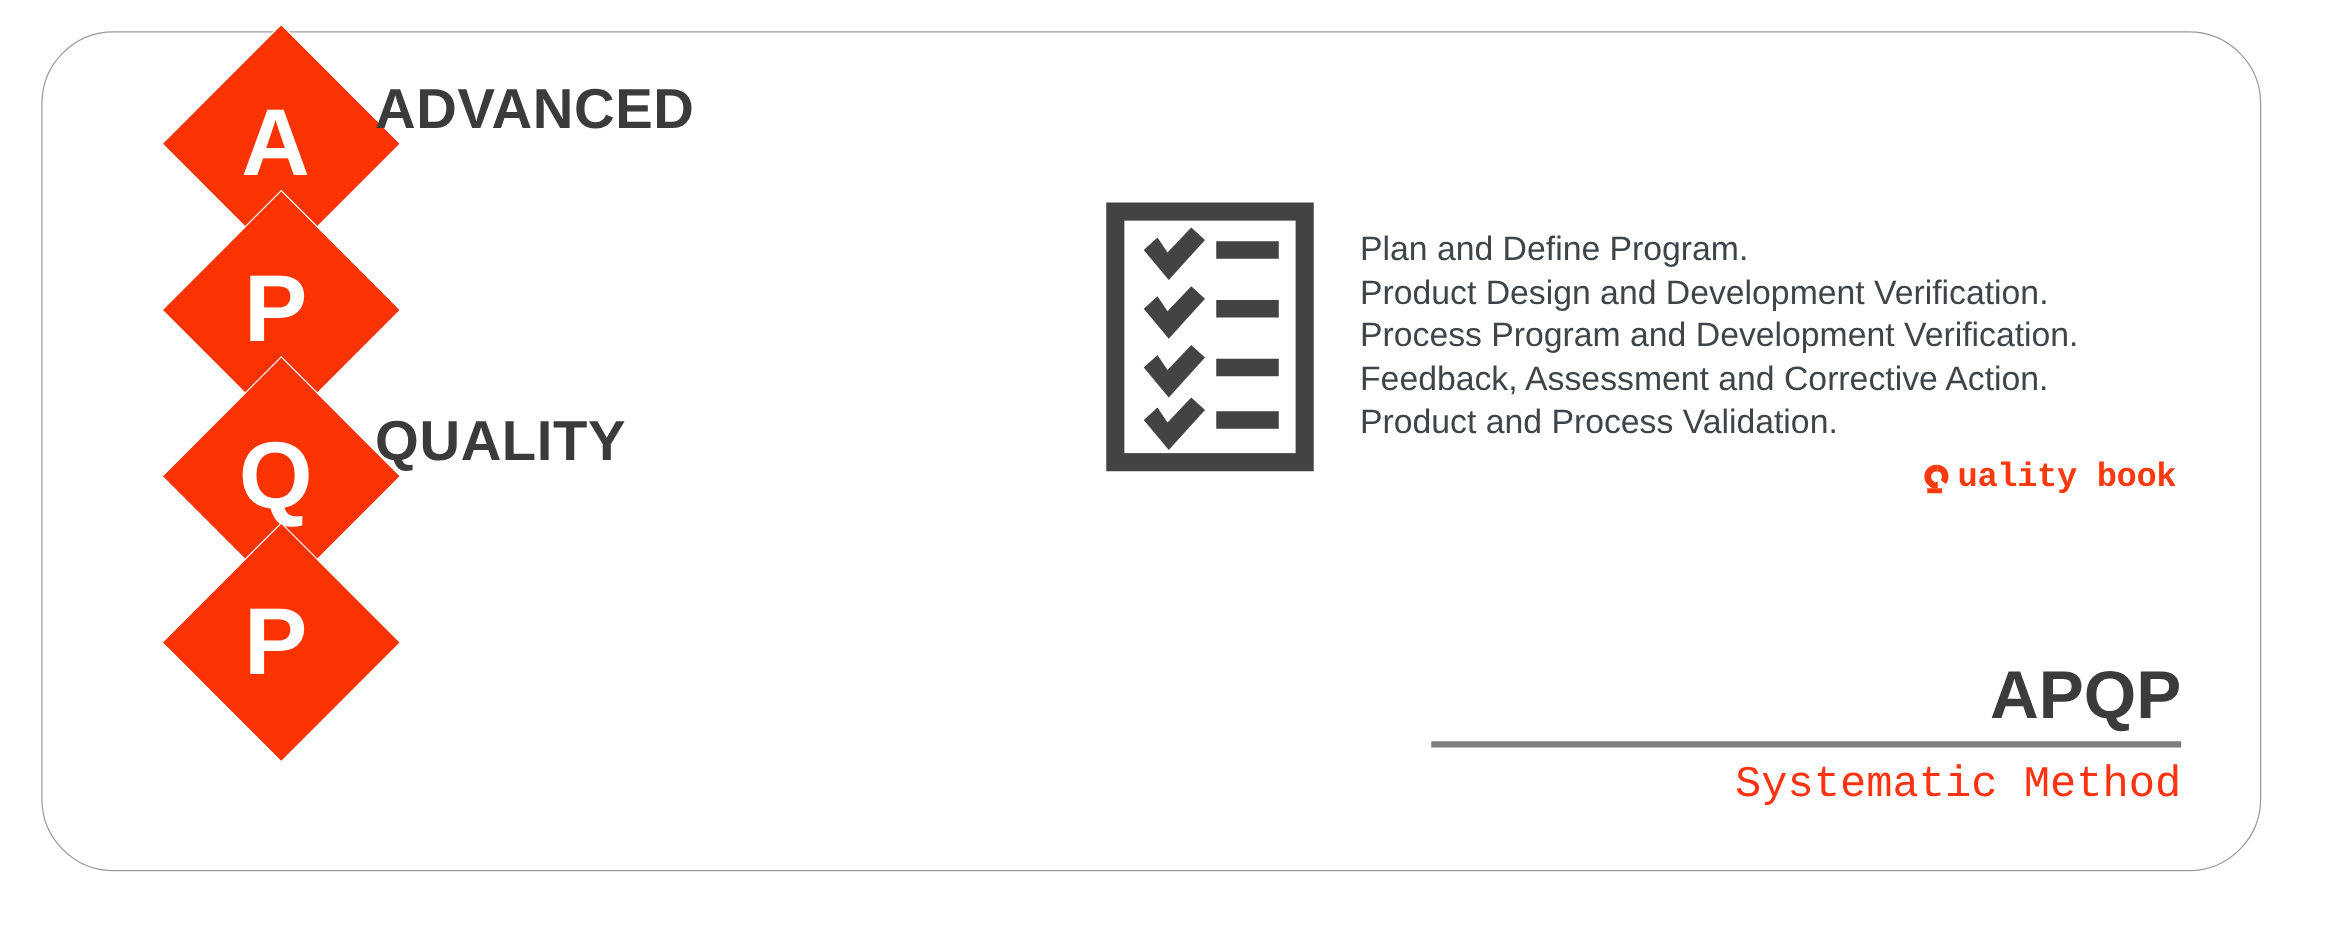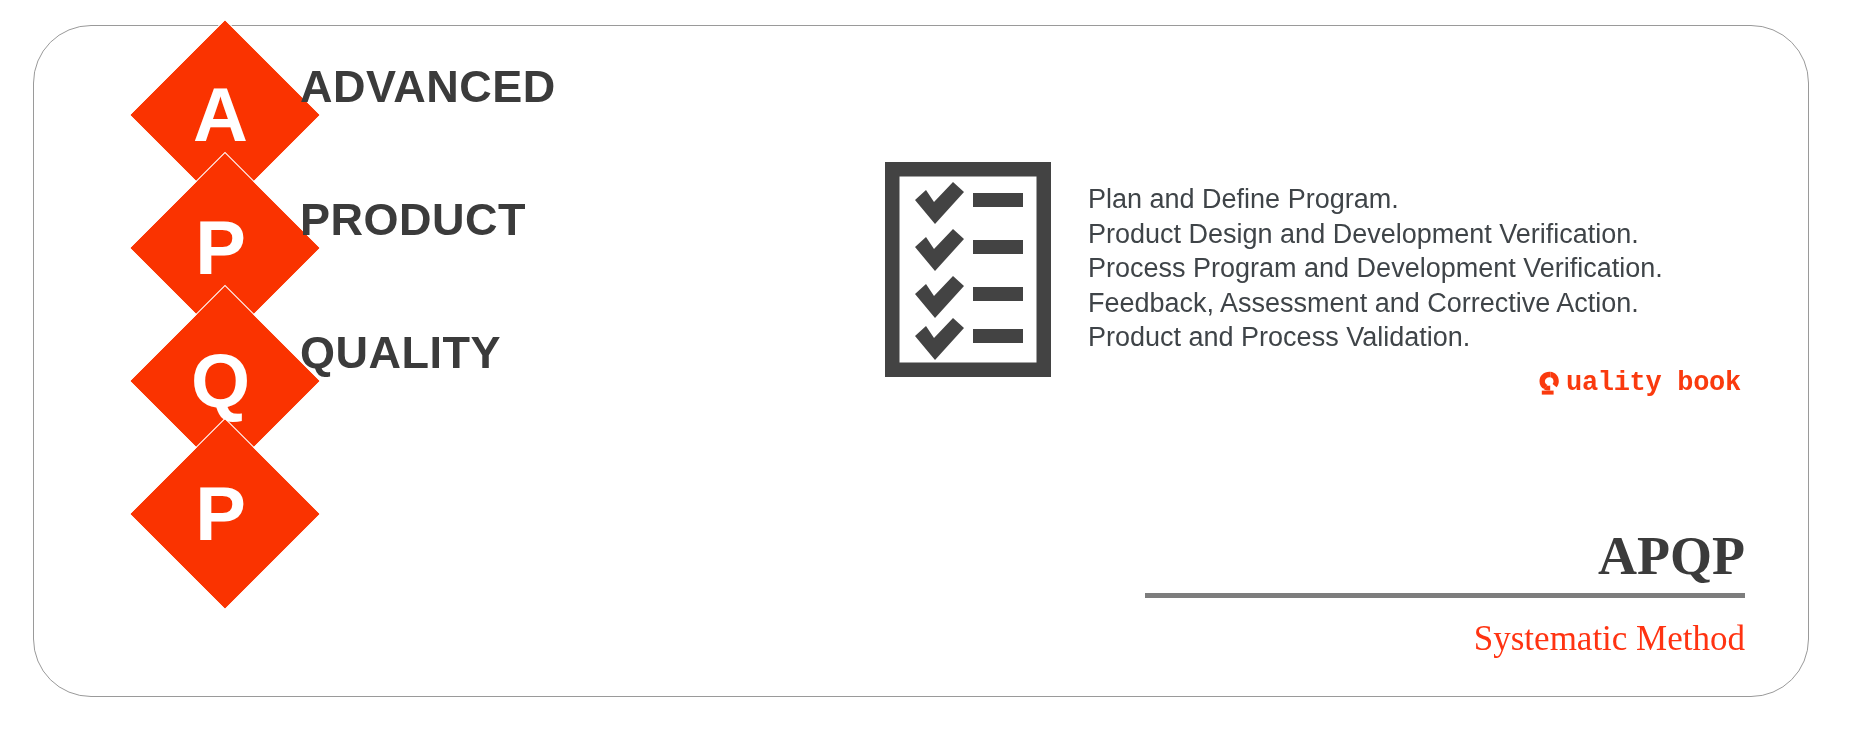--- a/index.html
+++ b/index.html
@@ -156,36 +156,36 @@
   
   #title-block {
     position: absolute;
     left: 1145px;
     top: 525px;
     width: 600px;
     text-align: right;
   }
   #apqp-title {
     color: #3b3b3b;
-    font-family: Liberation Serif, serif;
+    font-family: Liberation Sans, sans-serif;
     font-weight: bold;
     font-size: 54px;
     line-height: 62px;
     letter-spacing: 0px;
   }
   #title-rule {
     margin-top: 6px;
     height: 5px;
     background: #7d7d7d;
     width: 100%;
   }
   #apqp-subtitle {
-    margin-top: 20px;
+    margin-top: 9px;
     color: #FF3311;
-    font-family: Liberation Serif, serif;
+    font-family: Liberation Mono, monospace;
     font-weight: normal;
     font-size: 35px;
     line-height: 42px;
   }
 </style>
 </head>
 <body>
 
 <div id="canvas">
 
@@ -195,21 +195,20 @@
 
     <div class="diamond-row" style="top:0px;">
       <div class="diamond" style="left:33px; top:28px;"></div>
       <div class="diamond-letter" style="left:33px; top:28px;">A</div>
       <div class="stage-label">ADVANCED</div>
     </div>
 
     <div class="diamond-row" style="top:133px;">
       <div class="diamond" style="left:33px; top:28px;"></div>
       <div class="diamond-letter" style="left:33px; top:28px;">P</div>
-      <div class="stage-label">PRODUCT</div>
     </div>
 
     <div class="diamond-row" style="top:266px;">
       <div class="diamond" style="left:33px; top:28px;"></div>
       <div class="diamond-letter" style="left:33px; top:28px;">Q</div>
       <div class="stage-label">QUALITY</div>
     </div>
 
     <div class="diamond-row" style="top:399px;">
       <div class="diamond" style="left:33px; top:28px;"></div>

